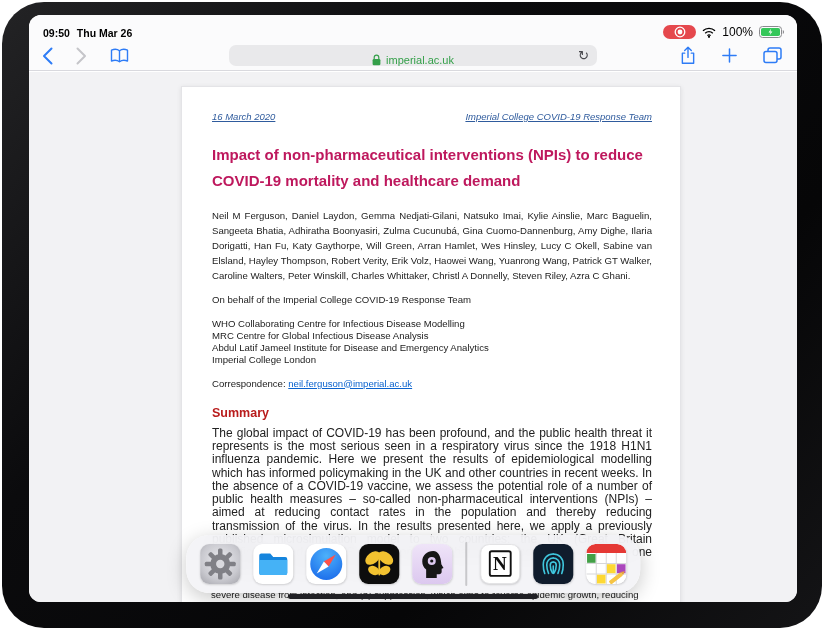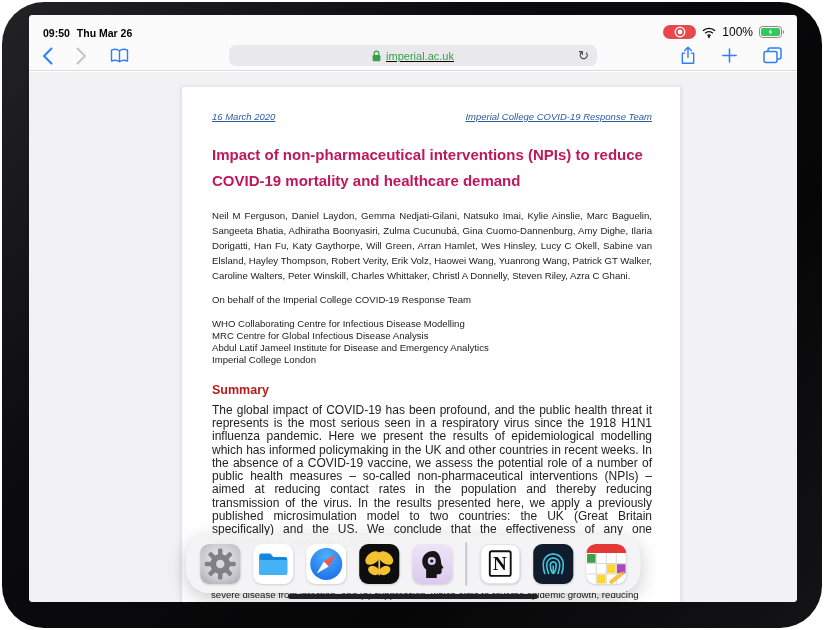--- a/index.html
+++ b/index.html
@@ -4,42 +4,42 @@
 <style>
   * { margin:0; padding:0; box-sizing:border-box; }
   html,body { width:824px; height:630px; background:#fff; overflow:hidden;
               font-family:"Liberation Sans","DejaVu Sans",sans-serif; }
 
   
   .device { position:absolute; left:2px; top:2px; width:820px; height:626px;
             background:linear-gradient(135deg,#232325 0%,#0b0b0d 35%,#060607 70%,#141416 100%);
             border-radius:42px; }
   .screen { position:absolute; left:27px; top:13px; width:768px; height:587px;
-            background:#fff; border-radius:4px; overflow:hidden; }
+            background:#fff; border-radius:12px; overflow:hidden; }
 
   
   .statusbar { position:absolute; top:0; left:0; right:0; height:26px;
                display:flex; justify-content:space-between; align-items:flex-end;
                padding:0 12px 2px 14px; background:#fbfbfc; font-size:10.5px; color:#000; }
   .sb-left { display:flex; gap:7px; font-weight:600; }
   .sb-right { display:flex; align-items:center; gap:6px; }
   .rec-pill { width:33px; height:14px; border-radius:8px; background:#e5484d;
               display:flex; align-items:center; justify-content:center; }
   .battery-pct { font-size:12px; font-weight:500; }
 
   
   .toolbar { position:absolute; top:26px; left:0; right:0; height:30px;
              background:#fbfbfc; border-bottom:1px solid #d9d9de;
              display:flex; align-items:center; }
   .tb-left { position:absolute; left:13px; display:flex; align-items:center; gap:23px; }
   .tb-right { position:absolute; right:15px; display:flex; align-items:center; gap:25px; }
   .tb-btn { display:flex; align-items:center; justify-content:center; cursor:pointer; }
   .addressbar { margin:0 auto; width:368px; height:21px; background:#e9e9eb;
-                border-radius:7px; display:flex; align-items:center; justify-content:center;
-                gap:5px; position:relative;text-decoration:underline; }
+                border-radius:7px; display:flex; align-items:flex-end; justify-content:center;
+                gap:5px; position:relative; }
   .addressbar .url { font-size:11px; color:#35a04a; }
   .refresh { position:absolute; right:8px; top:50%; transform:translateY(-54%);
              font-size:13px; color:#4a4a4f; line-height:1; cursor:pointer; }
 
   
   .content { position:absolute; top:57px; left:0; right:0; bottom:0;
              background:#f2f2f4; overflow:hidden; }
   .page { position:absolute; left:152px; top:14px; width:500px; height:900px;
           background:#fff; border:1px solid #e4e4e7;
           box-shadow:0 1px 5px rgba(0,0,0,0.09);
@@ -180,20 +180,21 @@
         </div>
         <div class="doc-title">Impact of non-pharmaceutical interventions (NPIs) to reduce COVID-19 mortality and healthcare demand</div>
         <p class="authors">Neil M Ferguson, Daniel Laydon, Gemma Nedjati-Gilani, Natsuko Imai, Kylie Ainslie, Marc Baguelin, Sangeeta Bhatia, Adhiratha Boonyasiri,  Zulma Cucunubá, Gina Cuomo-Dannenburg, Amy Dighe, Ilaria Dorigatti,  Han Fu, Katy Gaythorpe, Will Green, Arran Hamlet, Wes Hinsley, Lucy C Okell, Sabine van Elsland, Hayley Thompson, Robert Verity, Erik Volz, Haowei Wang, Yuanrong Wang, Patrick GT Walker, Caroline Walters, Peter Winskill, Charles Whittaker, Christl A Donnelly, Steven Riley, Azra C Ghani.</p>
         <p class="on-behalf">On behalf of the Imperial College COVID-19 Response Team</p>
         <div class="affiliations">
           <div>WHO Collaborating Centre for Infectious Disease Modelling</div>
           <div>MRC Centre for Global Infectious Disease Analysis</div>
           <div>Abdul Latif Jameel Institute for Disease and Emergency Analytics</div>
           <div>Imperial College London</div>
         </div>
+        <p class="correspondence"><span>Correspondence: </span><a href="#">neil.ferguson@imperial.ac.uk</a></p>
         <div class="summary-h">Summary</div>
         <p class="summary-p">The global impact of COVID-19 has been profound, and the public health threat it represents is the most serious seen in a respiratory virus since the 1918 H1N1 influenza pandemic. Here we present the results of epidemiological modelling which has informed policymaking in the UK and other countries in recent weeks. In the absence of a COVID-19 vaccine, we assess the potential role of a number of public health measures – so-called non-pharmaceutical interventions (NPIs) – aimed at reducing contact rates in the population and thereby reducing transmission of the virus. In the results presented here, we apply a previously published microsimulation model to two countries: the UK (Great Britain specifically) and the US. We conclude that the effectiveness of any one intervention in isolation is likely</p>
       </div>
       <div class="bottom-line">severe disease from infection, and (b) suppression, which aims to reverse epidemic growth, reducing</div>
     </div>
 
     <div class="dock">
       <div class="app app-settings">
         <svg viewBox="0 0 40 40" width="40" height="40">
           <g fill="#808086">

